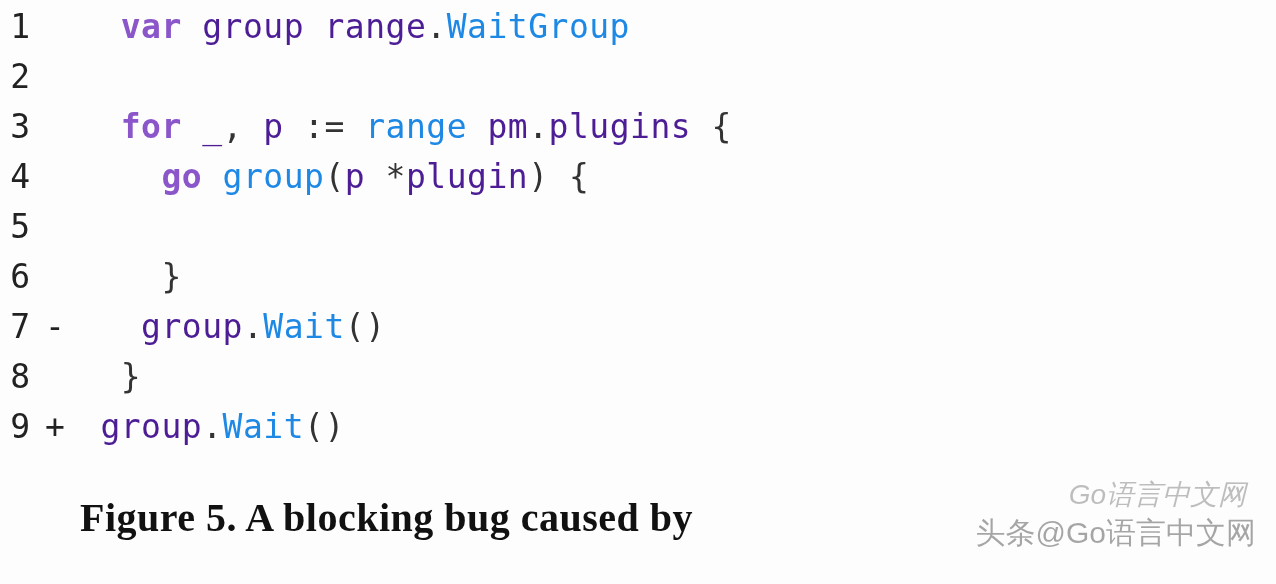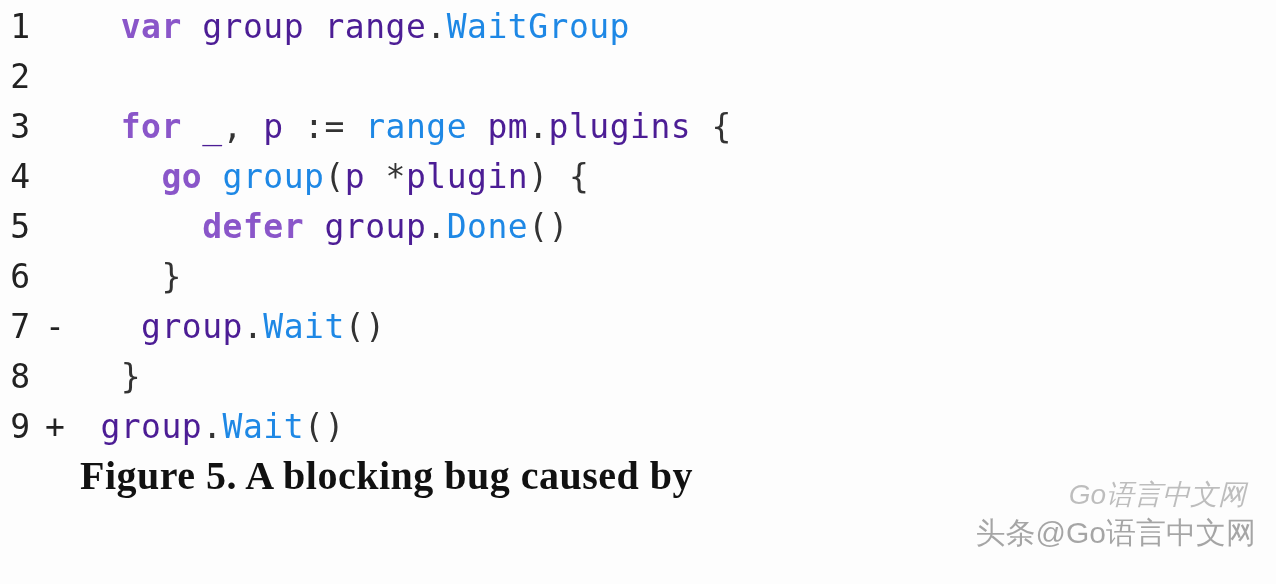--- a/index.html
+++ b/index.html
@@ -38,20 +38,21 @@
   .kw   { color: #8a56c9; font-weight: 600; text-align: center; }  
   .fn   { color: #1e88e5; }                   
   .id   { color: #4c1d95; }
   .pun  { color: #333; }
   .caption {
     font-family: Georgia, "Times New Roman", serif;
     font-weight: 700;
     font-size: 40px;
     letter-spacing: 0.5px;
     color: #111;
+    margin-top: 42px;
     margin-left: 80px;
     position: relative;
   }
   .watermark1 {
     position: absolute;
     right: 30px;
     bottom: 70px;
     font-family: sans-serif;
     font-size: 28px;
     color: rgba(0,0,0,0.25);
@@ -69,21 +70,21 @@
   }
 </style>
 </head>
 <body>
 
 <div class="code-block" id="code-block">
     <div class="code-line"><span class="lineno">1</span><span class="diff"></span><span class="code">  <span class="kw">var</span><span class="pun"> </span><span class="id">group</span><span class="pun"> </span><span class="id">range</span><span class="pun">.</span><span class="fn">WaitGroup</span></span></div>
     <div class="code-line"><span class="lineno">2</span><span class="diff"></span></div>
     <div class="code-line"><span class="lineno">3</span><span class="diff"></span><span class="code">  <span class="kw">for</span><span class="pun"> </span><span class="id">_</span><span class="pun">, </span><span class="id">p</span><span class="pun"> := </span><span class="fn">range</span><span class="pun"> </span><span class="id">pm</span><span class="pun">.</span><span class="id">plugins</span><span class="pun"> {</span></span></div>
     <div class="code-line"><span class="lineno">4</span><span class="diff"></span><span class="code">    <span class="kw">go</span><span class="pun"> </span><span class="fn">group</span><span class="pun">(</span><span class="id">p</span><span class="pun"> *</span><span class="id">plugin</span><span class="pun">) {</span></span></div>
-    <div class="code-line"><span class="lineno">5</span><span class="diff"></span><span class="code">      <span class="kw">defer</span><span class="pun"> </span><span class="id">group</span><span class="pun">.</span><span class="fn">Done</span><span class="pun">()</span></span></div>
+    <div class="code-line"><span class="lineno">5</span><span class="diff"></span></div>
     <div class="code-line"><span class="lineno">6</span><span class="diff"></span><span class="code">    <span class="pun">}</span></span></div>
     <div class="code-line"><span class="lineno">7</span><span class="diff">-</span><span class="code">   <span class="id">group</span><span class="pun">.</span><span class="fn">Wait</span><span class="pun">()</span></span></div>
     <div class="code-line"><span class="lineno">8</span><span class="diff"></span><span class="code">  <span class="pun">}</span></span></div>
     <div class="code-line"><span class="lineno">9</span><span class="diff">+</span><span class="code"> <span class="id">group</span><span class="pun">.</span><span class="fn">Wait</span><span class="pun">()</span></span></div>
   </div>
 
 <div class="caption">Figure 5. A blocking bug caused by</div>
 
 <div class="watermark1">Go语言中文网</div>
 <div class="watermark2">头条@Go语言中文网</div>

